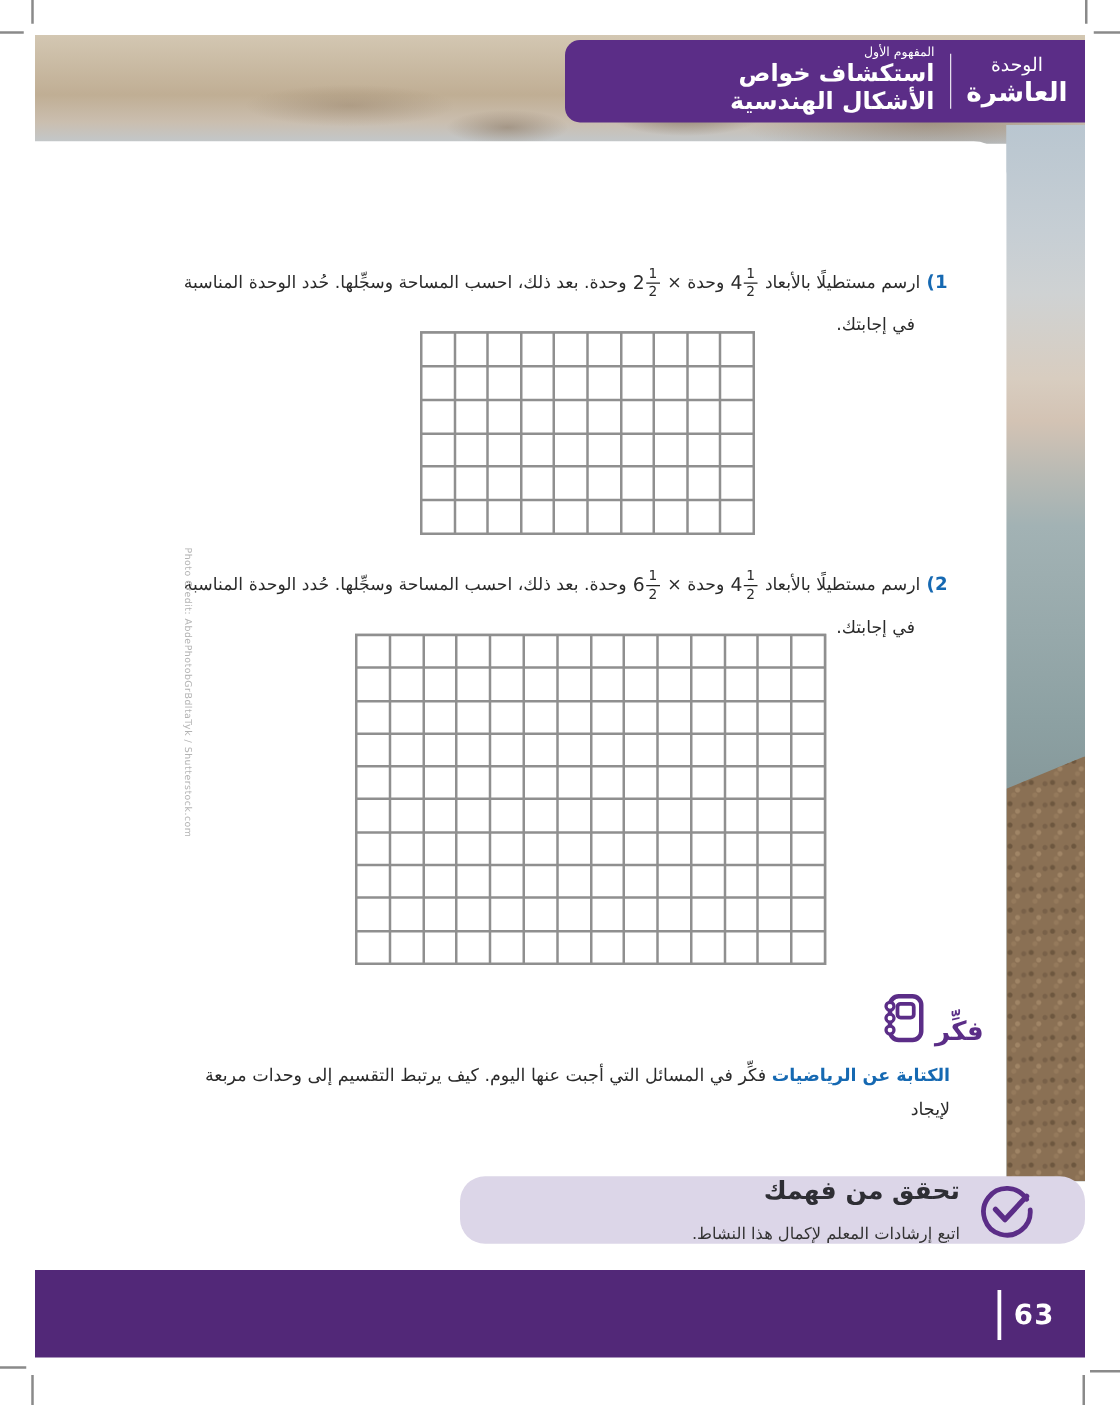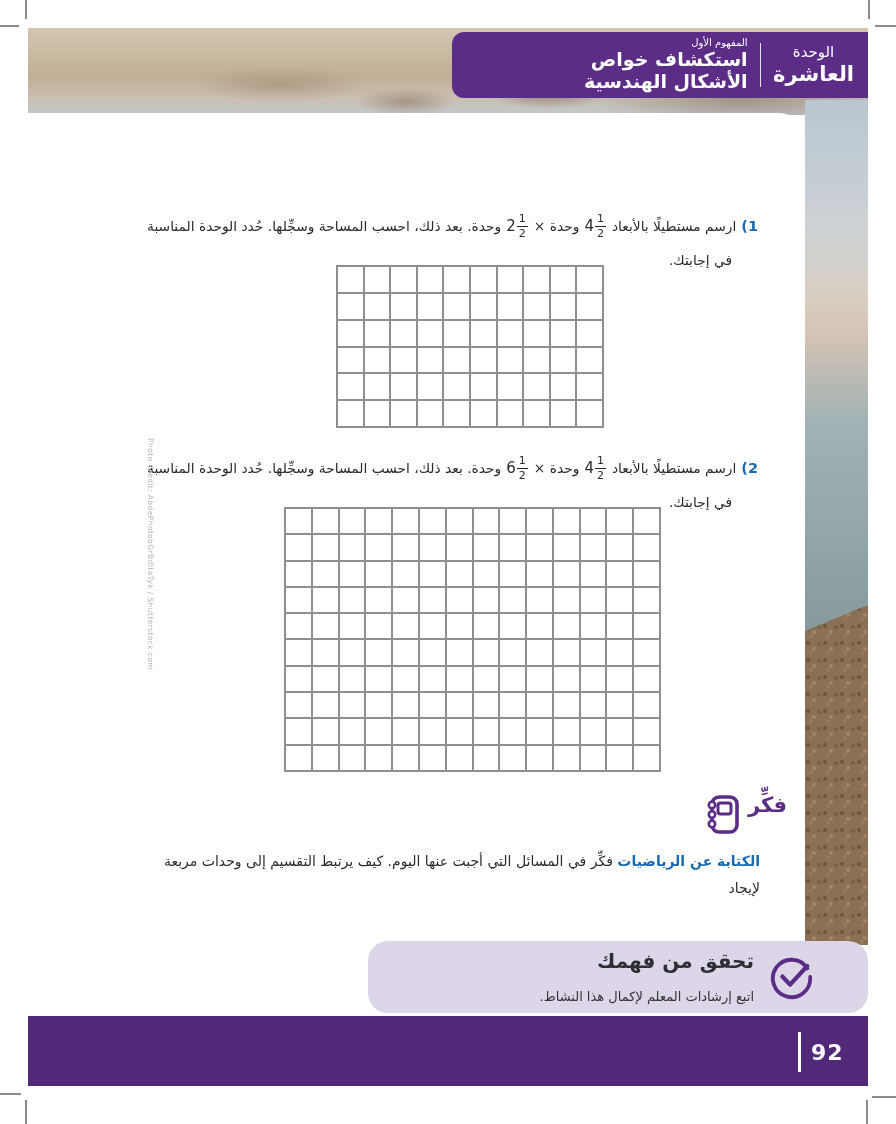--- a/index.html
+++ b/index.html
@@ -70,28 +70,28 @@
   .unit-grid{position:absolute;background:var(--gridline);border:2px solid var(--gridline);gap:2px;}
   .grid1{left:336px;top:265px;width:268px;height:163px;}
   .grid2{left:284px;top:507px;width:377px;height:265px;}
   .unit-grid .cell{background:#fff;}
 
   
   .credit{position:absolute;left:146px;top:438px;height:258px;writing-mode:vertical-rl;
     font-size:7.5px;color:#b3b3b3;letter-spacing:.4px;}
 
   
-  .think-head{position:absolute;left:702px;top:793px;display:flex;direction:ltr;align-items:flex-start;gap:6px;}
+  .think-head{position:absolute;left:702px;top:793px;display:flex;direction:ltr;align-items:flex-end;gap:6px;}
   .think-label{color:var(--purple);font-weight:bold;font-size:21px;}
   .think-para{position:absolute;left:134px;top:848px;width:626px;font-size:14px;line-height:27px;}
 
   
-  .check-banner{position:absolute;left:368px;top:941px;width:500px;height:72px;
+  .check-banner{position:absolute;left:368px;top:941px;width:500px;height:54px;
     background:var(--banner_lavender);border-radius:20px;display:flex;direction:rtl;
-    align-items:center;padding-right:54px;gap:14px;}
+    align-items:center;padding-right:40px;gap:14px;}
   .check-text{text-align:right;line-height:1.25;}
   .check-title{font-size:20px;font-weight:bold;color:#2e2e34;}
   .check-sub{font-size:13px;color:#333;margin-top:15px;}
 
   
   .footer{position:absolute;left:28px;top:1016px;width:840px;height:70px;background:var(--footer_purple);}
   .pagenum{position:absolute;left:770px;top:16px;display:flex;direction:ltr;align-items:center;gap:10px;}
   .pagenum .bar{width:3px;height:40px;background:#fff;}
   .pagenum .num{color:#fff;font-size:22px;font-weight:bold;letter-spacing:1px;}
 </style>
@@ -408,17 +408,17 @@
     </svg>
     <div class="check-text">
       <div class="check-title">تحقق من فهمك</div>
       <div class="check-sub">اتبع إرشادات المعلم لإكمال هذا النشاط.</div>
     </div>
   </div>
 
   <div class="footer">
     <div class="pagenum">
       <div class="bar"></div>
-      <span class="num">92</span>
+      <span class="num">63</span>
     </div>
   </div>
 
 </div>
 
 </body></html>

